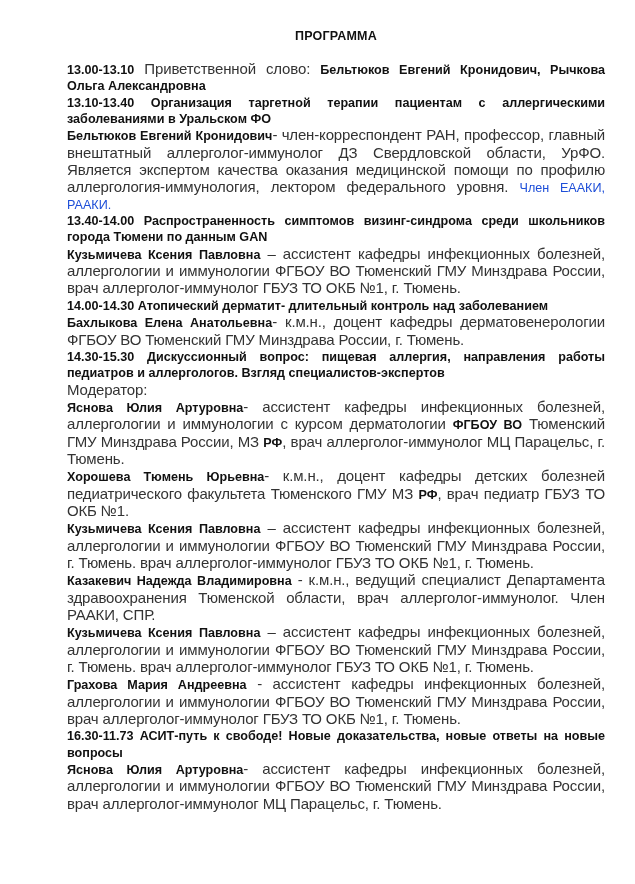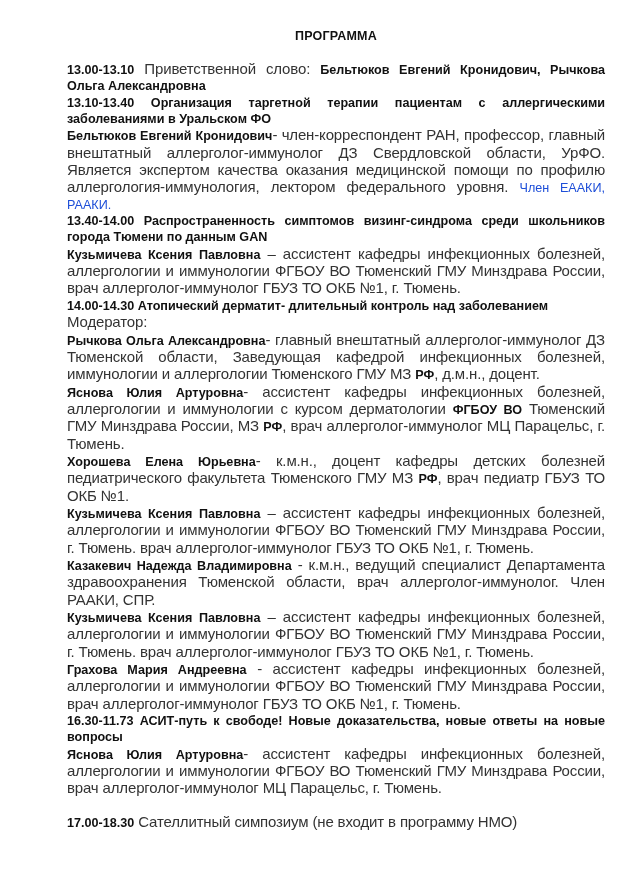--- a/index.html
+++ b/index.html
@@ -36,32 +36,35 @@
   <p class="p">
     <span class="b">13.40-14.00</span><span class="b"> Распространенность симптомов визинг-синдрома среди школьников города Тюмени по данным GAN</span>
   </p>
   <p class="p">
     <span class="b">Кузьмичева Ксения Павловна</span><span class="c"> – ассистент кафедры инфекционных болезней, аллергологии и иммунологии ФГБОУ ВО Тюменский ГМУ Минздрава России, врач аллерголог-иммунолог ГБУЗ ТО ОКБ №1, г. Тюмень.</span>
   </p>
 
   <p class="p">
     <span class="b">14.00-14.30</span><span class="b"> Атопический дерматит- длительный контроль над заболеванием</span>
   </p>
+  <p class="p">
+    <span class="b">Бахлыкова Елена Анатольевна</span><span class="c">- к.м.н., доцент кафедры дерматовенерологии ФГБОУ ВО Тюменский ГМУ Минздрава России, г. Тюмень.</span>
+  </p>
 
   <p class="p">
-    <span class="c">Модератор:</span>
+    <span class="b">14.30-15.30</span><span class="b"> Дискуссионный вопрос: пищевая аллергия, направления работы педиатров и аллергологов. Взгляд специалистов-экспертов</span>
   </p>
   <p class="p">
-    <span class="b">Рычкова Ольга Александровна</span><span class="c">- главный внештатный аллерголог-иммунолог ДЗ Тюменской области, Заведующая кафедрой инфекционных болезней, иммунологии и аллергологии Тюменского ГМУ МЗ </span><span class="b">РФ</span><span class="c">, д.м.н., доцент.</span>
+    <span class="c">Модератор:</span>
   </p>
   <p class="p">
     <span class="b">Яснова Юлия Артуровна</span><span class="c">- ассистент кафедры инфекционных болезней, аллергологии и иммунологии с курсом дерматологии </span><span class="b">ФГБОУ ВО</span><span class="c"> Тюменский ГМУ Минздрава России, МЗ </span><span class="b">РФ</span><span class="c">, врач аллерголог-иммунолог МЦ Парацельс, г. Тюмень.</span>
   </p>
   <p class="p">
-    <span class="b">Хорошева Елена Юрьевна</span><span class="c">- к.м.н., доцент кафедры детских болезней педиатрического факультета Тюменского ГМУ МЗ </span><span class="b">РФ</span><span class="c">, врач педиатр ГБУЗ ТО ОКБ №1.</span>
+    <span class="b">Хорошева Тюмень Юрьевна</span><span class="c">- к.м.н., доцент кафедры детских болезней педиатрического факультета Тюменского ГМУ МЗ </span><span class="b">РФ</span><span class="c">, врач педиатр ГБУЗ ТО ОКБ №1.</span>
   </p>
   <p class="p">
     <span class="b">Кузьмичева Ксения Павловна</span><span class="c"> – ассистент кафедры инфекционных болезней, аллергологии и иммунологии ФГБОУ ВО Тюменский ГМУ Минздрава России, г. Тюмень. врач аллерголог-иммунолог ГБУЗ ТО ОКБ №1, г. Тюмень.</span>
   </p>
 
   <p class="p">
     <span class="b">Казакевич Надежда Владимировна</span><span class="c"> - к.м.н., ведущий специалист Департамента здравоохранения Тюменской области, врач аллерголог-иммунолог. Член  РААКИ, СПР.</span>
   </p>
   <p class="p">
     <span class="b">Кузьмичева Ксения Павловна</span><span class="c"> – ассистент кафедры инфекционных болезней, аллергологии и иммунологии ФГБОУ ВО Тюменский ГМУ Минздрава России, г. Тюмень. врач аллерголог-иммунолог ГБУЗ ТО ОКБ №1, г. Тюмень.</span>
@@ -73,17 +76,14 @@
 
   <p class="p">
     <span class="b">16.30-11.73</span><span class="b">  АСИТ-путь к свободе! Новые доказательства, новые ответы на новые вопросы</span>
   </p>
   <p class="p">
     <span class="b">Яснова Юлия Артуровна</span><span class="c">- ассистент кафедры инфекционных болезней, аллергологии и иммунологии ФГБОУ ВО Тюменский ГМУ Минздрава России, врач аллерголог-иммунолог МЦ Парацельс, г. Тюмень.</span>
   </p>
 
   <div class="gap"></div>
 
-  <p class="p">
-    <span class="b">17.00-18.30</span><span class="c"> Сателлитный симпозиум (не входит в программу НМО)</span>
-  </p>
 
 </div>
 
 </body></html>

